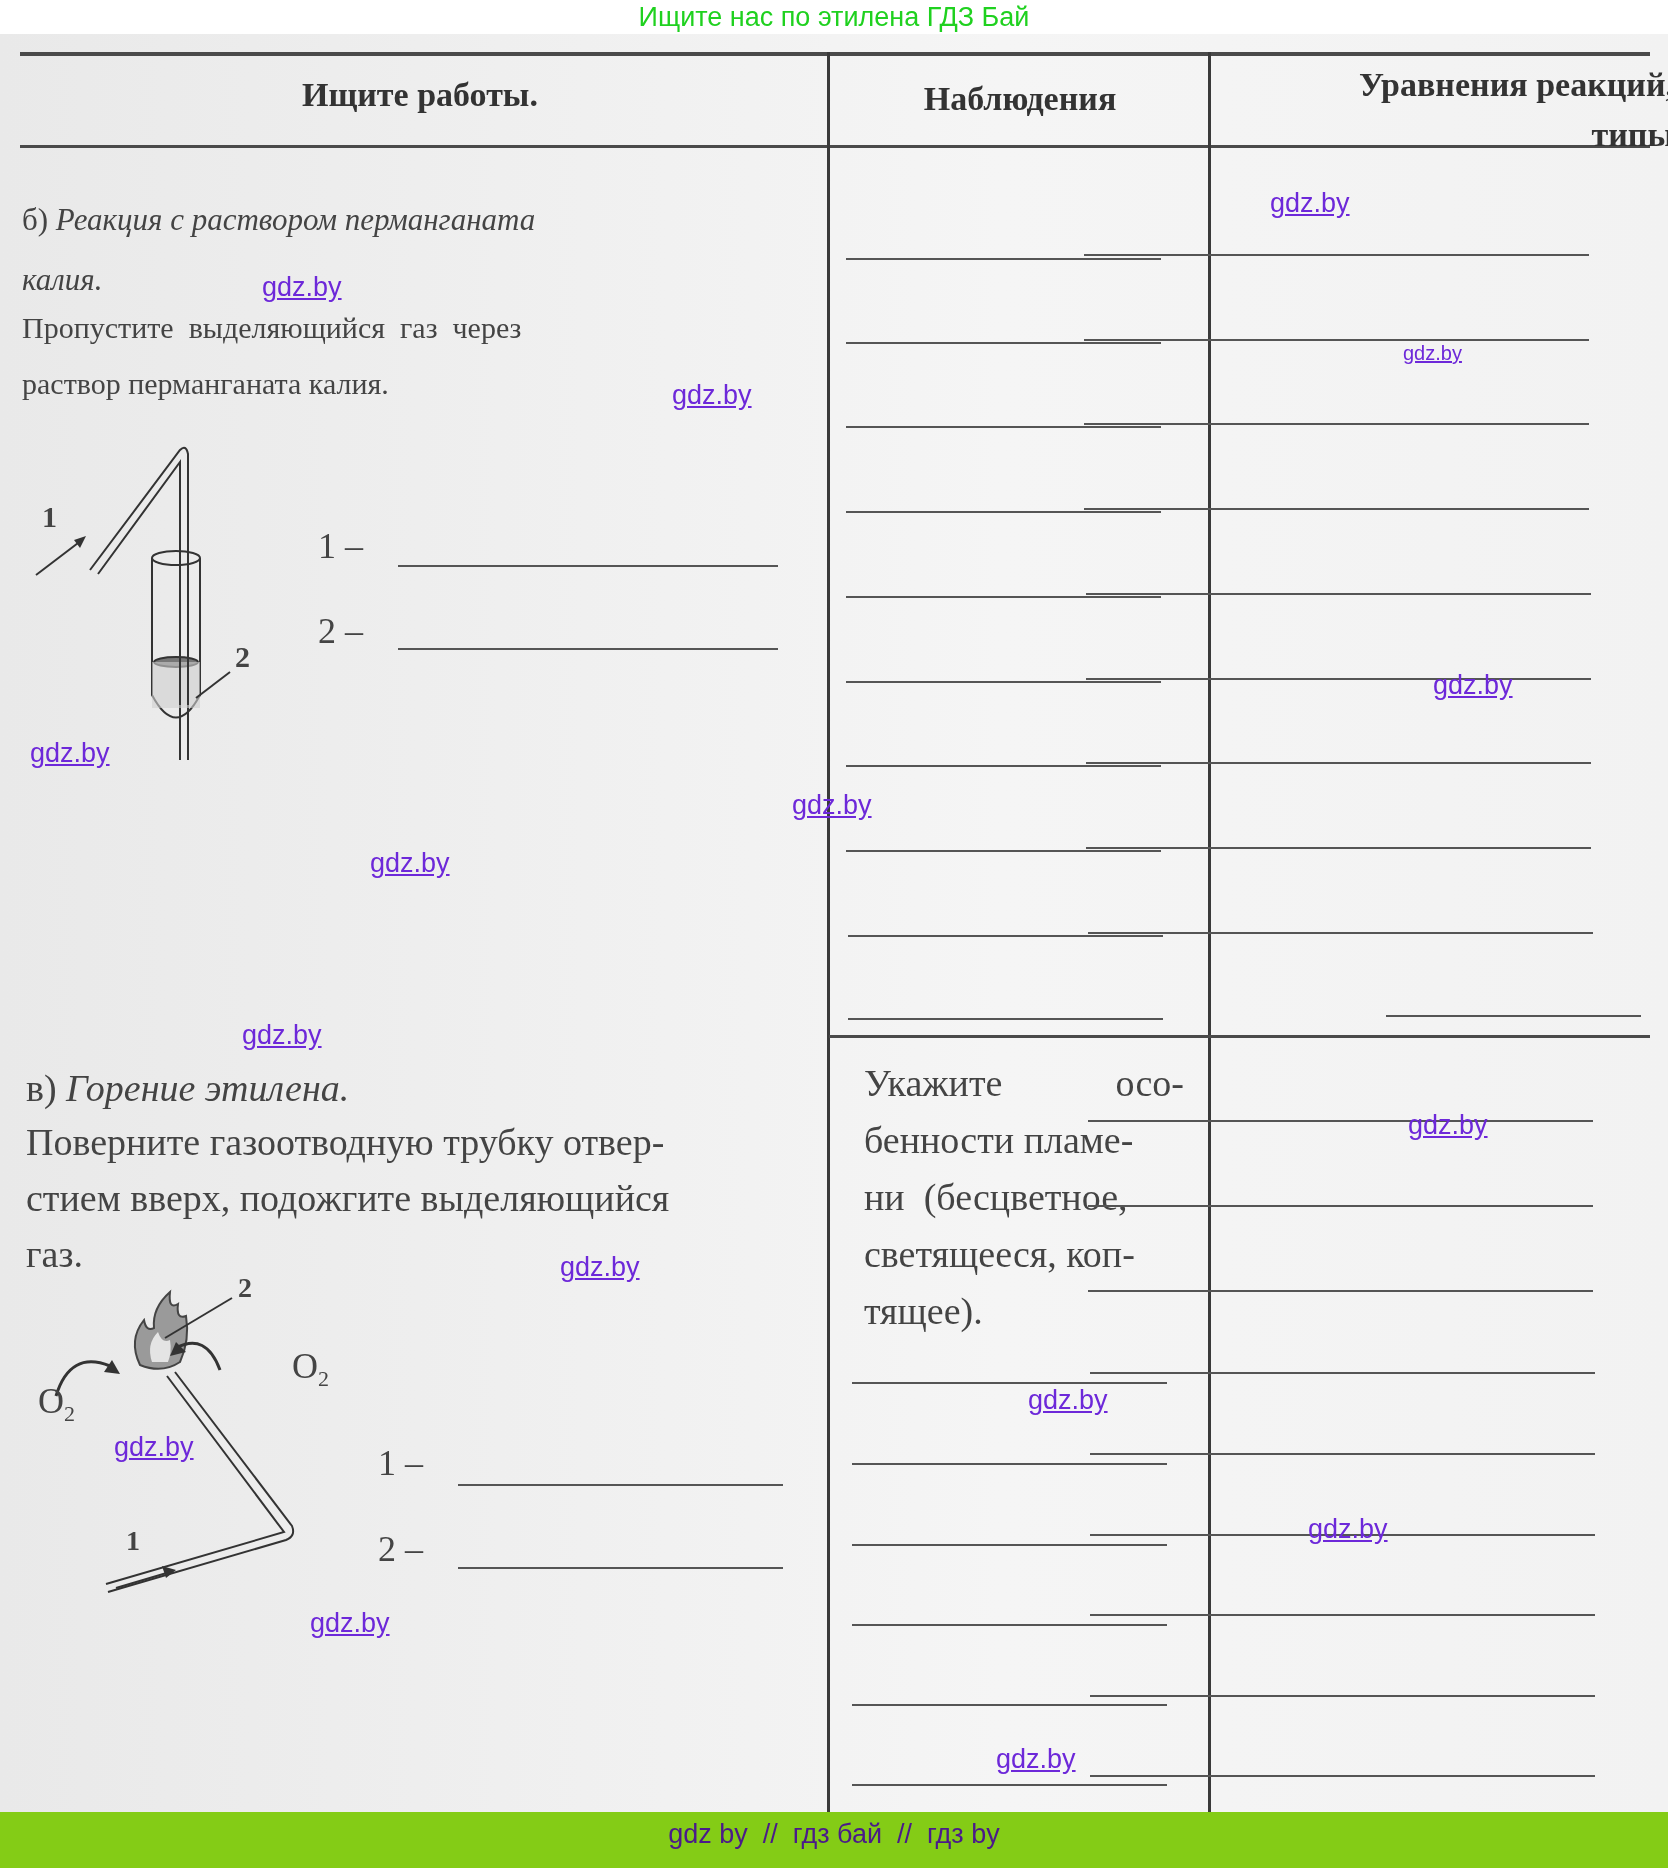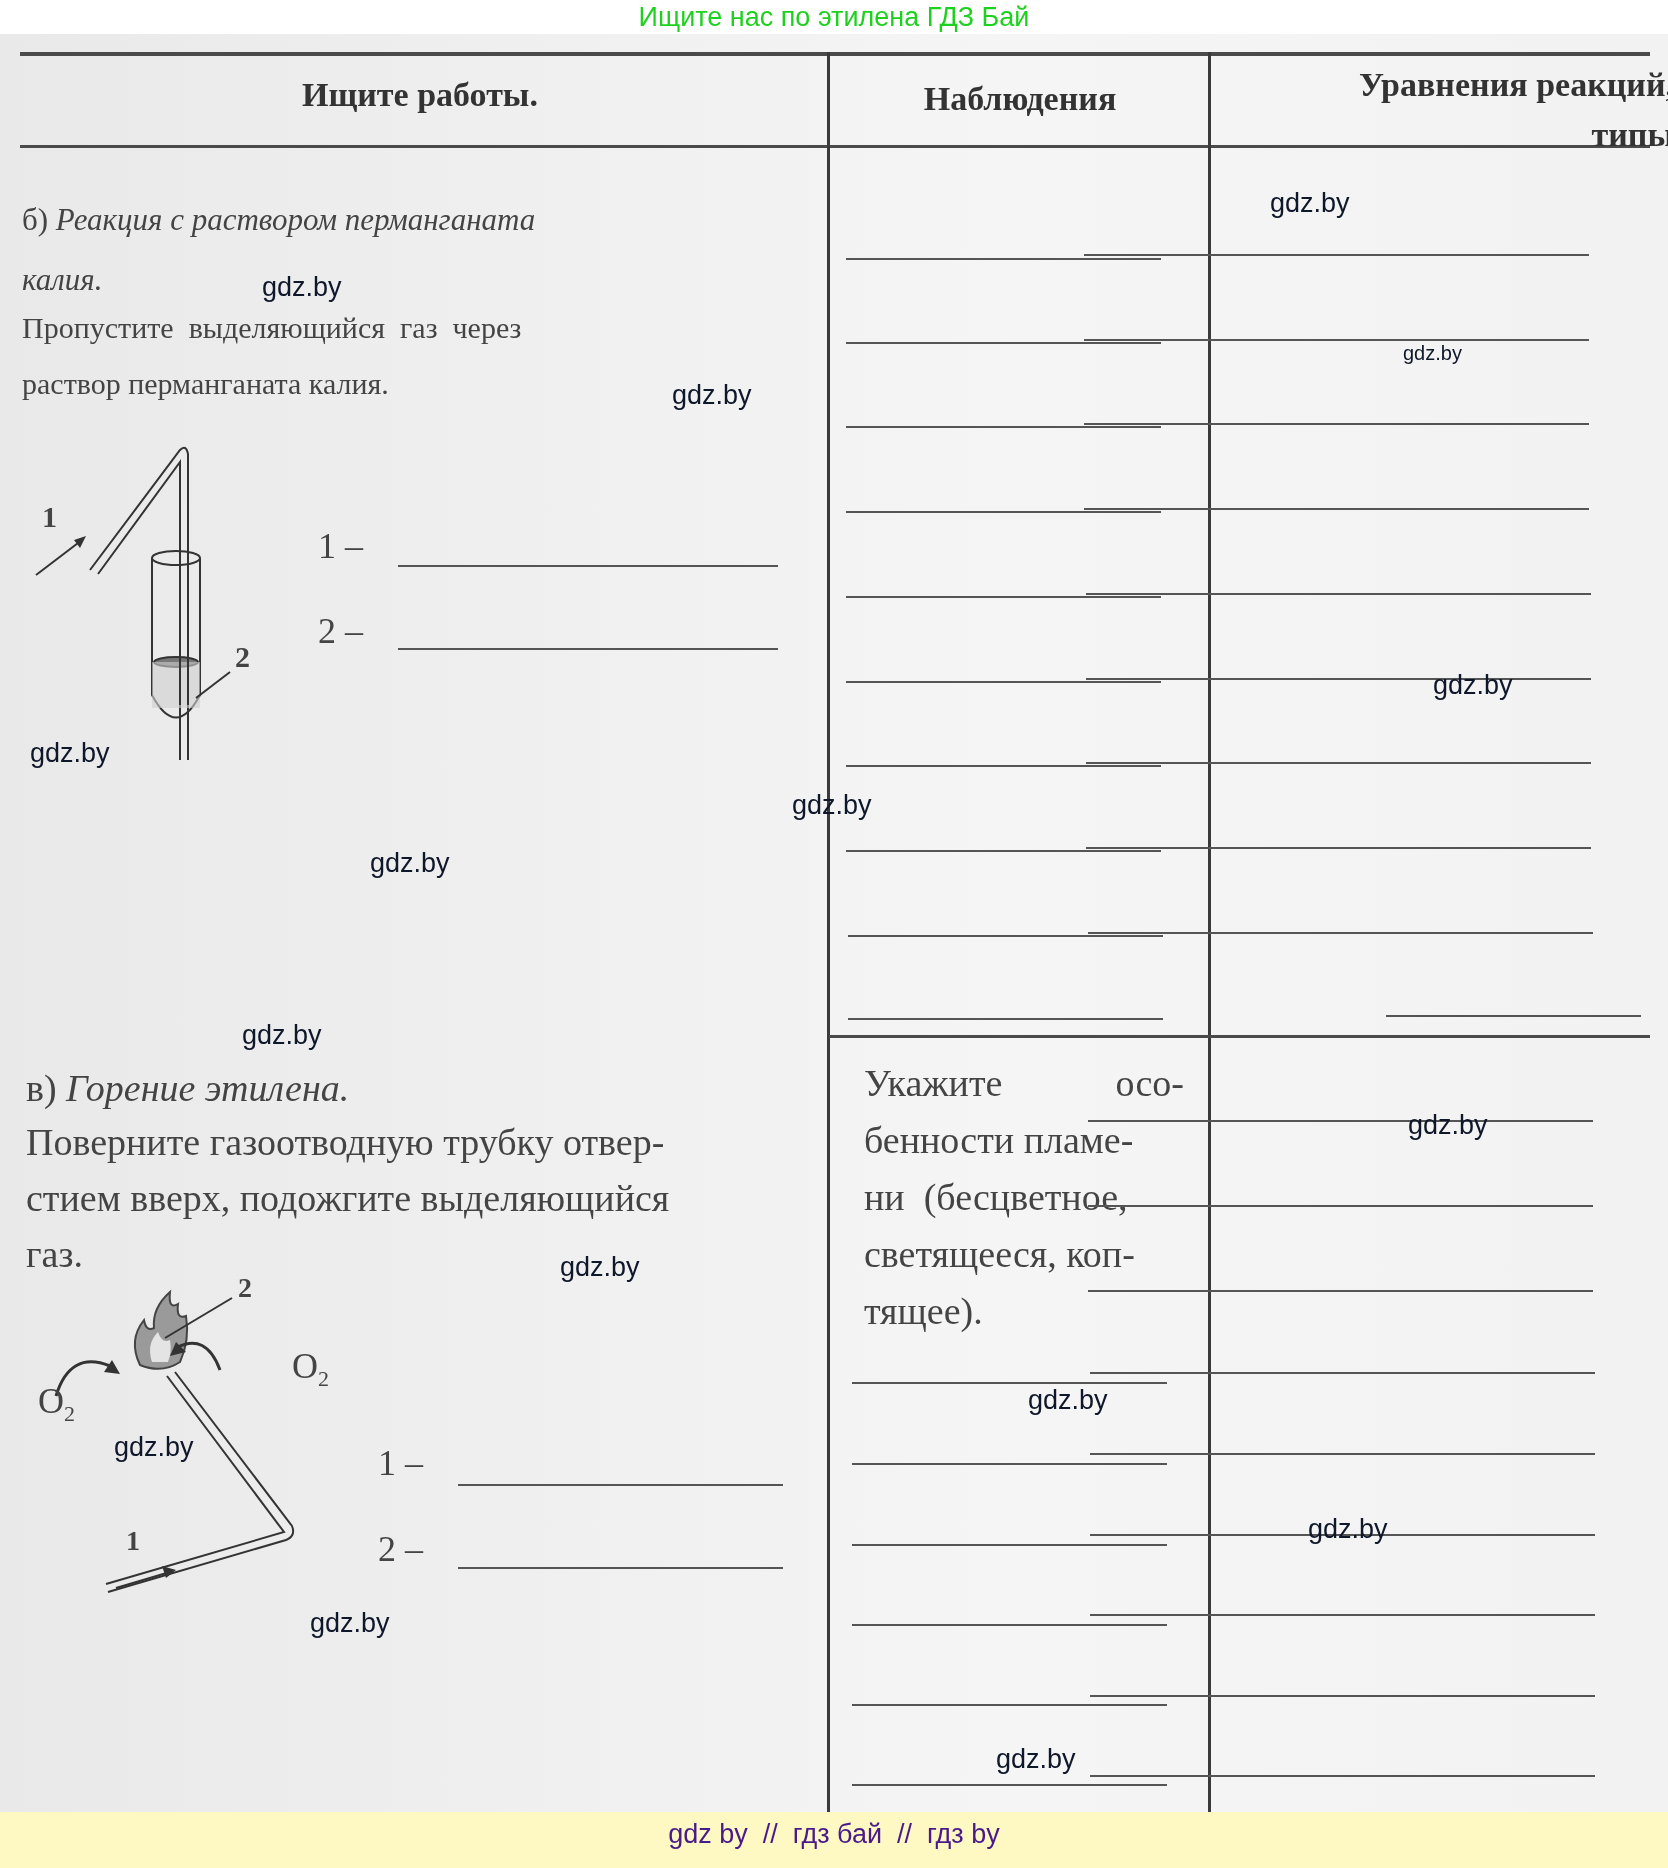--- a/index.html
+++ b/index.html
@@ -14,30 +14,30 @@
     text-align: center; font-family: "Liberation Sans", "DejaVu Sans", sans-serif;
     font-size: 27px; color: #1fd11f; line-height: 34px; background: #ffffff;
   }
   .page {
     position: absolute; left: 0; top: 34px; width: 1668px; height: 1778px;
     background: linear-gradient(90deg, #e9e9e9 0%, #efefef 30%, #f5f5f5 60%, #f2f2f2 100%);
   }
   .banner-bottom {
     position: absolute; left: 0; top: 1812px; width: 1668px; height: 56px;
     text-align: center; font-family: "Liberation Sans", "DejaVu Sans", sans-serif;
-    font-size: 27px; color: #4b1a8a; line-height: 44px; background: #fef9c3;
+    font-size: 27px; color: #4b1a8a; line-height: 44px; background: #84cc16;
   }
   .hline { position: absolute; height: 3px; background: #4a4a4a; }
   .vline { position: absolute; width: 3px; background: #3a3a3a; }
   .rule { position: absolute; height: 2px; background: #555; }
   .hdr { position: absolute; font-weight: bold; font-size: 34px; color: #333; text-align: center; line-height: 50px; }
   .txt { position: absolute; font-size: 34px; line-height: 49px; color: #444; }
   .txt i { font-style: italic; }
   .lbl { position: absolute; font-size: 36px; color: #444; }
-  .wm { position: absolute; font-family: "Liberation Sans", "DejaVu Sans", sans-serif; font-size: 27px; color: #0f172a; }
+  .wm { position: absolute; font-family: "Liberation Sans", "DejaVu Sans", sans-serif; font-size: 27px; color: #6d28d9; text-decoration: underline; }
   svg { position: absolute; overflow: visible; }
 </style>
 </head>
 <body>
 
 <div class="banner-top">Ищите нас по этилена ГДЗ Бай</div>
 
 <div class="page"></div>
 
 <div class="hline" style="left:20px; top:52px; width:1630px; height:4px;"></div>

